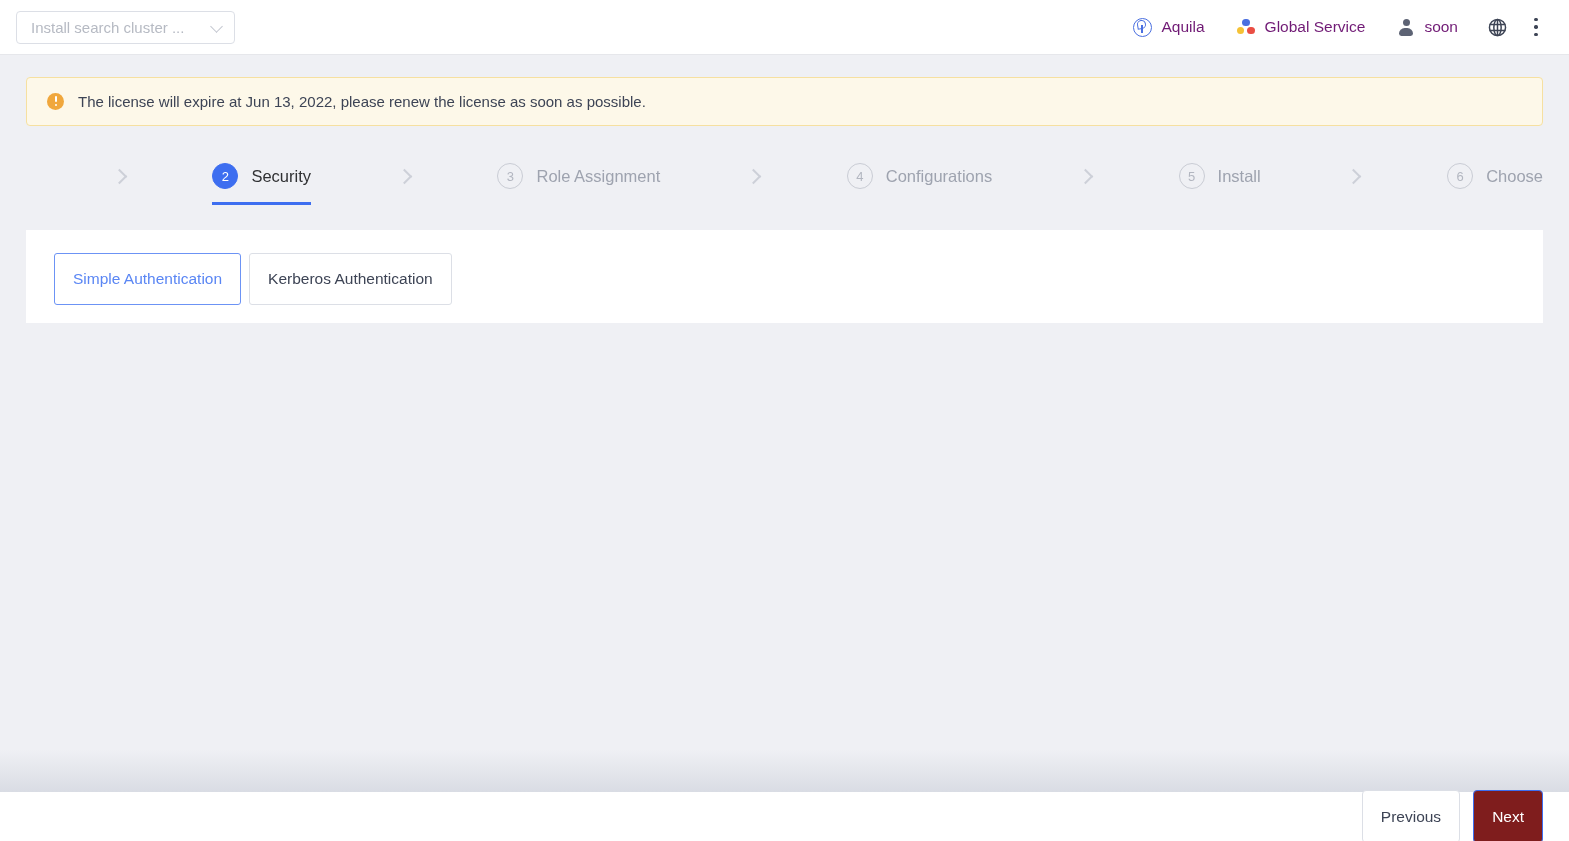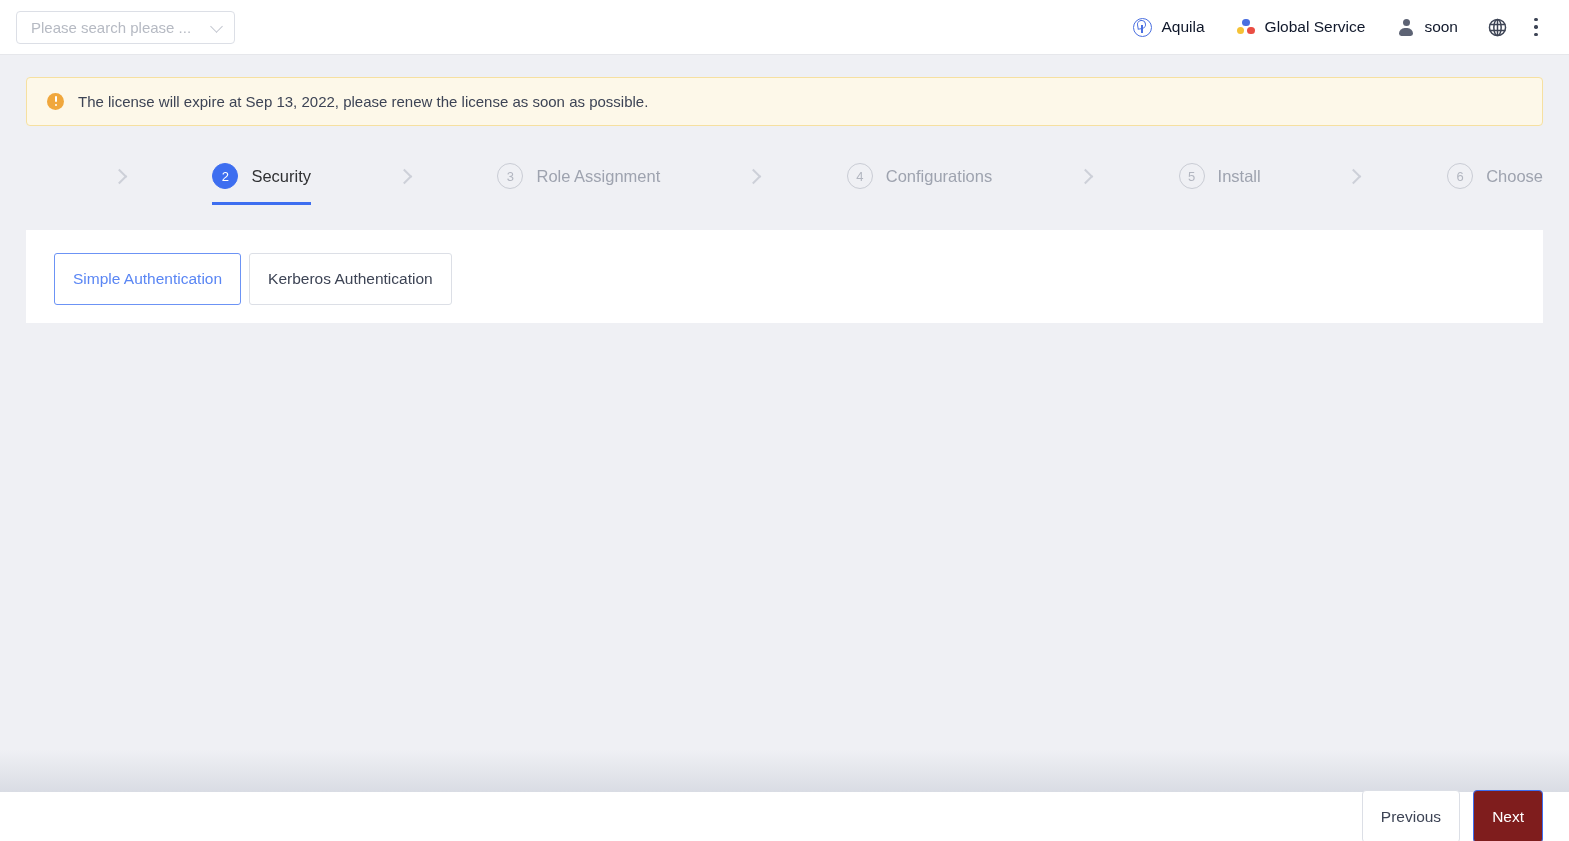--- a/index.html
+++ b/index.html
@@ -67,21 +67,21 @@
     gap: 0px;
   }
   .hitem {
     display: flex;
     align-items: center;
     gap: 9px;
     padding: 0 16px;
     height: 40px;
     cursor: pointer;
     font-size: 15.5px;
-    color: #0f172a;
+    color: #701a75;
     white-space: nowrap;
   }
   .hitem.icononly { padding: 0 13px; }
 
   
   .aquila-ico {
     width: 19px; height: 19px;
     border-radius: 50%;
     border: 1.8px solid #4a6fe0;
     position: relative;
@@ -350,21 +350,21 @@
     background: #7f1d1d;
     color: #ffffff;
   }
 </style>
 </head>
 <body>
 
 <div class="header">
 
   <div class="cluster-select">
-    <span class="ph">Please search please ...</span>
+    <span class="ph">Install search cluster ...</span>
     <span class="chev"></span>
   </div>
 
   <div class="header-right">
 
     <div class="hitem">
       <span class="aquila-ico"></span>
       <span>Aquila</span>
     </div>
 
@@ -400,21 +400,21 @@
       </span>
     </div>
 
   </div>
 </div>
 
 <div class="body-wrap">
 
   <div class="license">
     <span class="warn-ico"></span>
-    <span class="license-text">The license will expire at Sep 13, 2022, please renew the license as soon as possible.</span>
+    <span class="license-text">The license will expire at Jun 13, 2022, please renew the license as soon as possible.</span>
   </div>
 
   <div class="stepper">
 
 
     <div class="step-arrow">
       <span></span>
     </div>
 
     <div class="step active">

